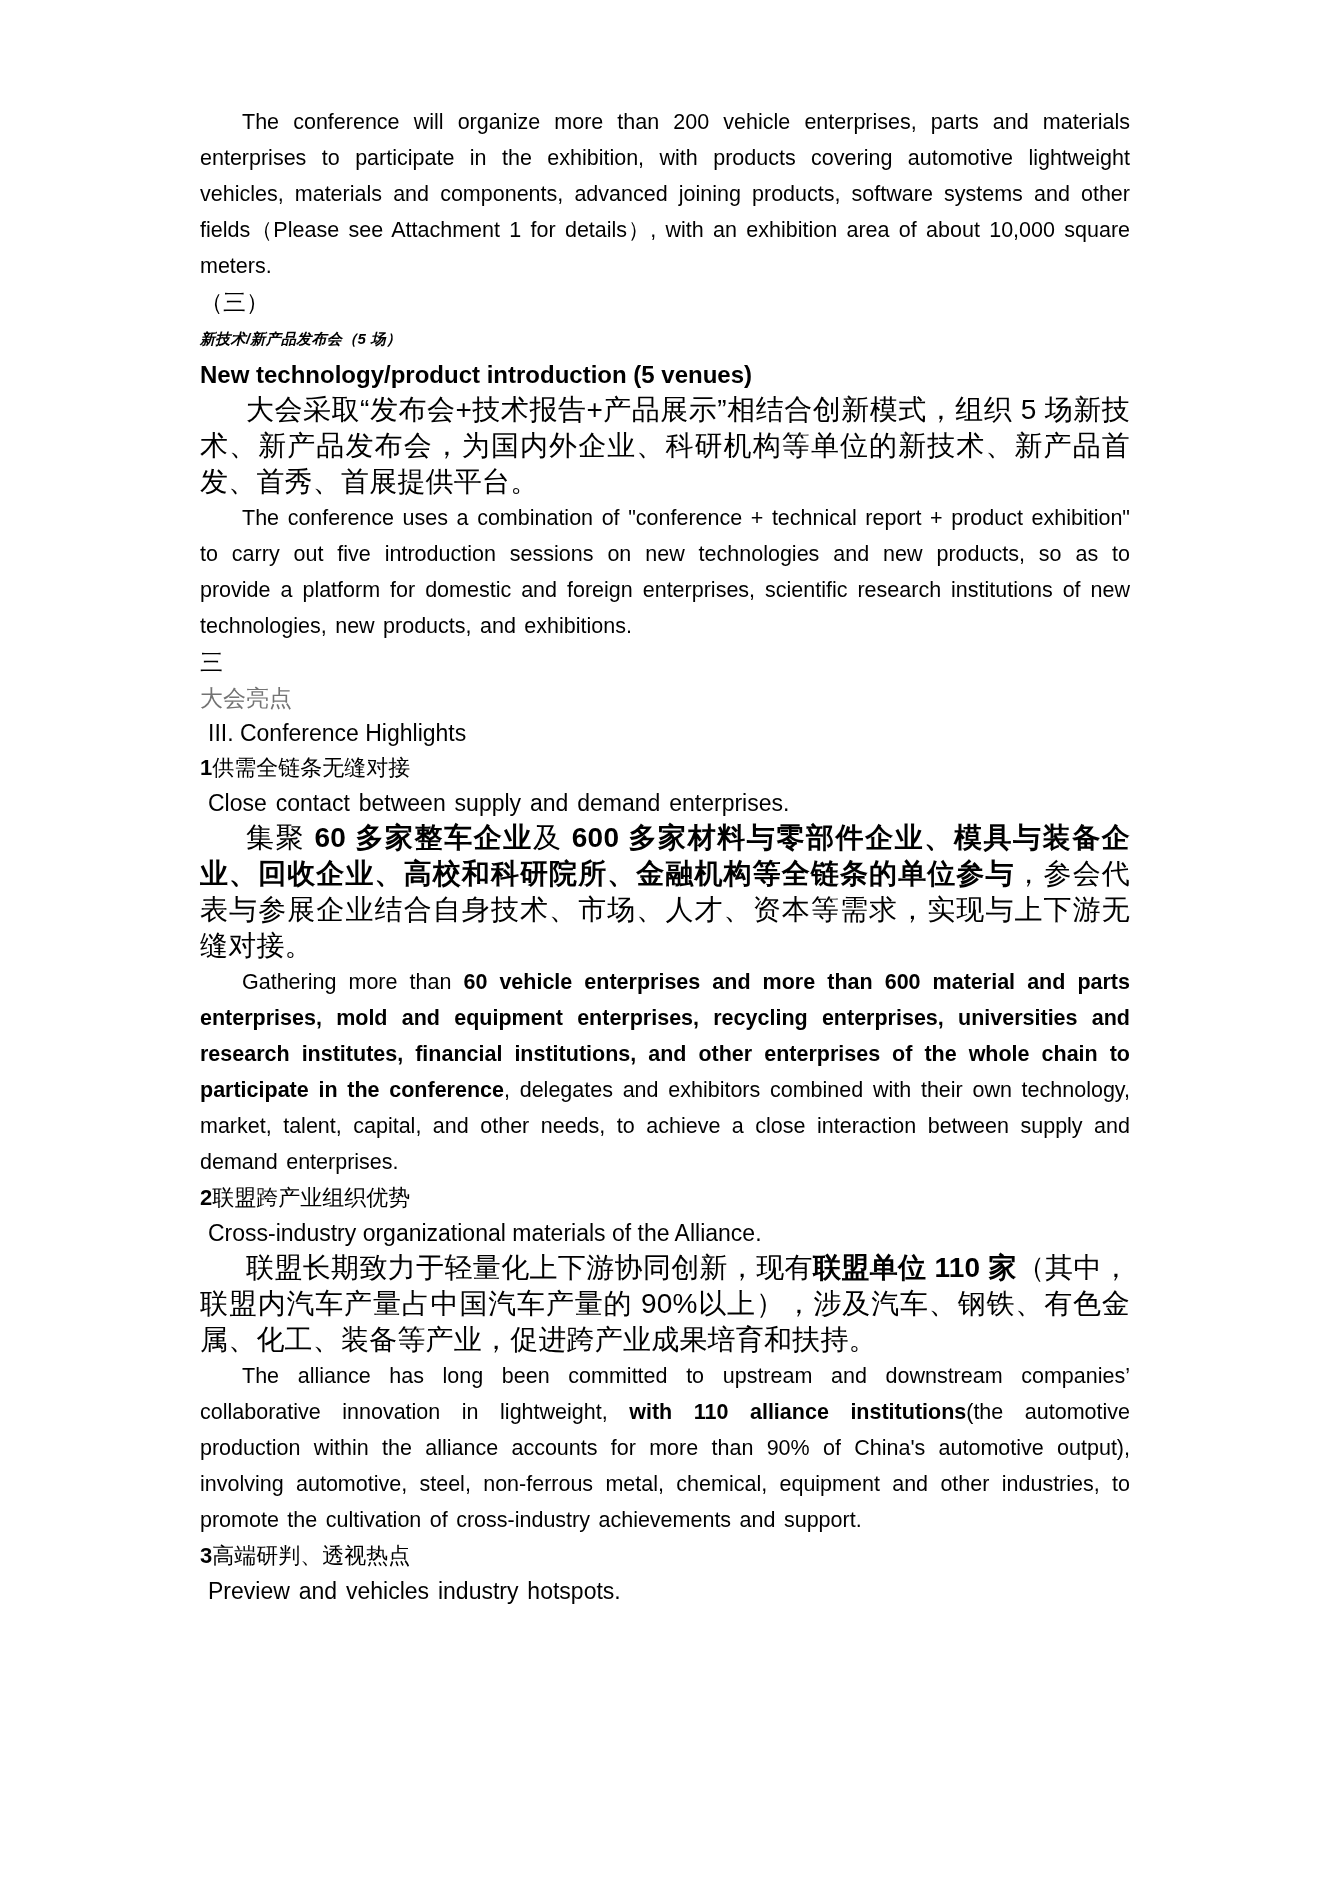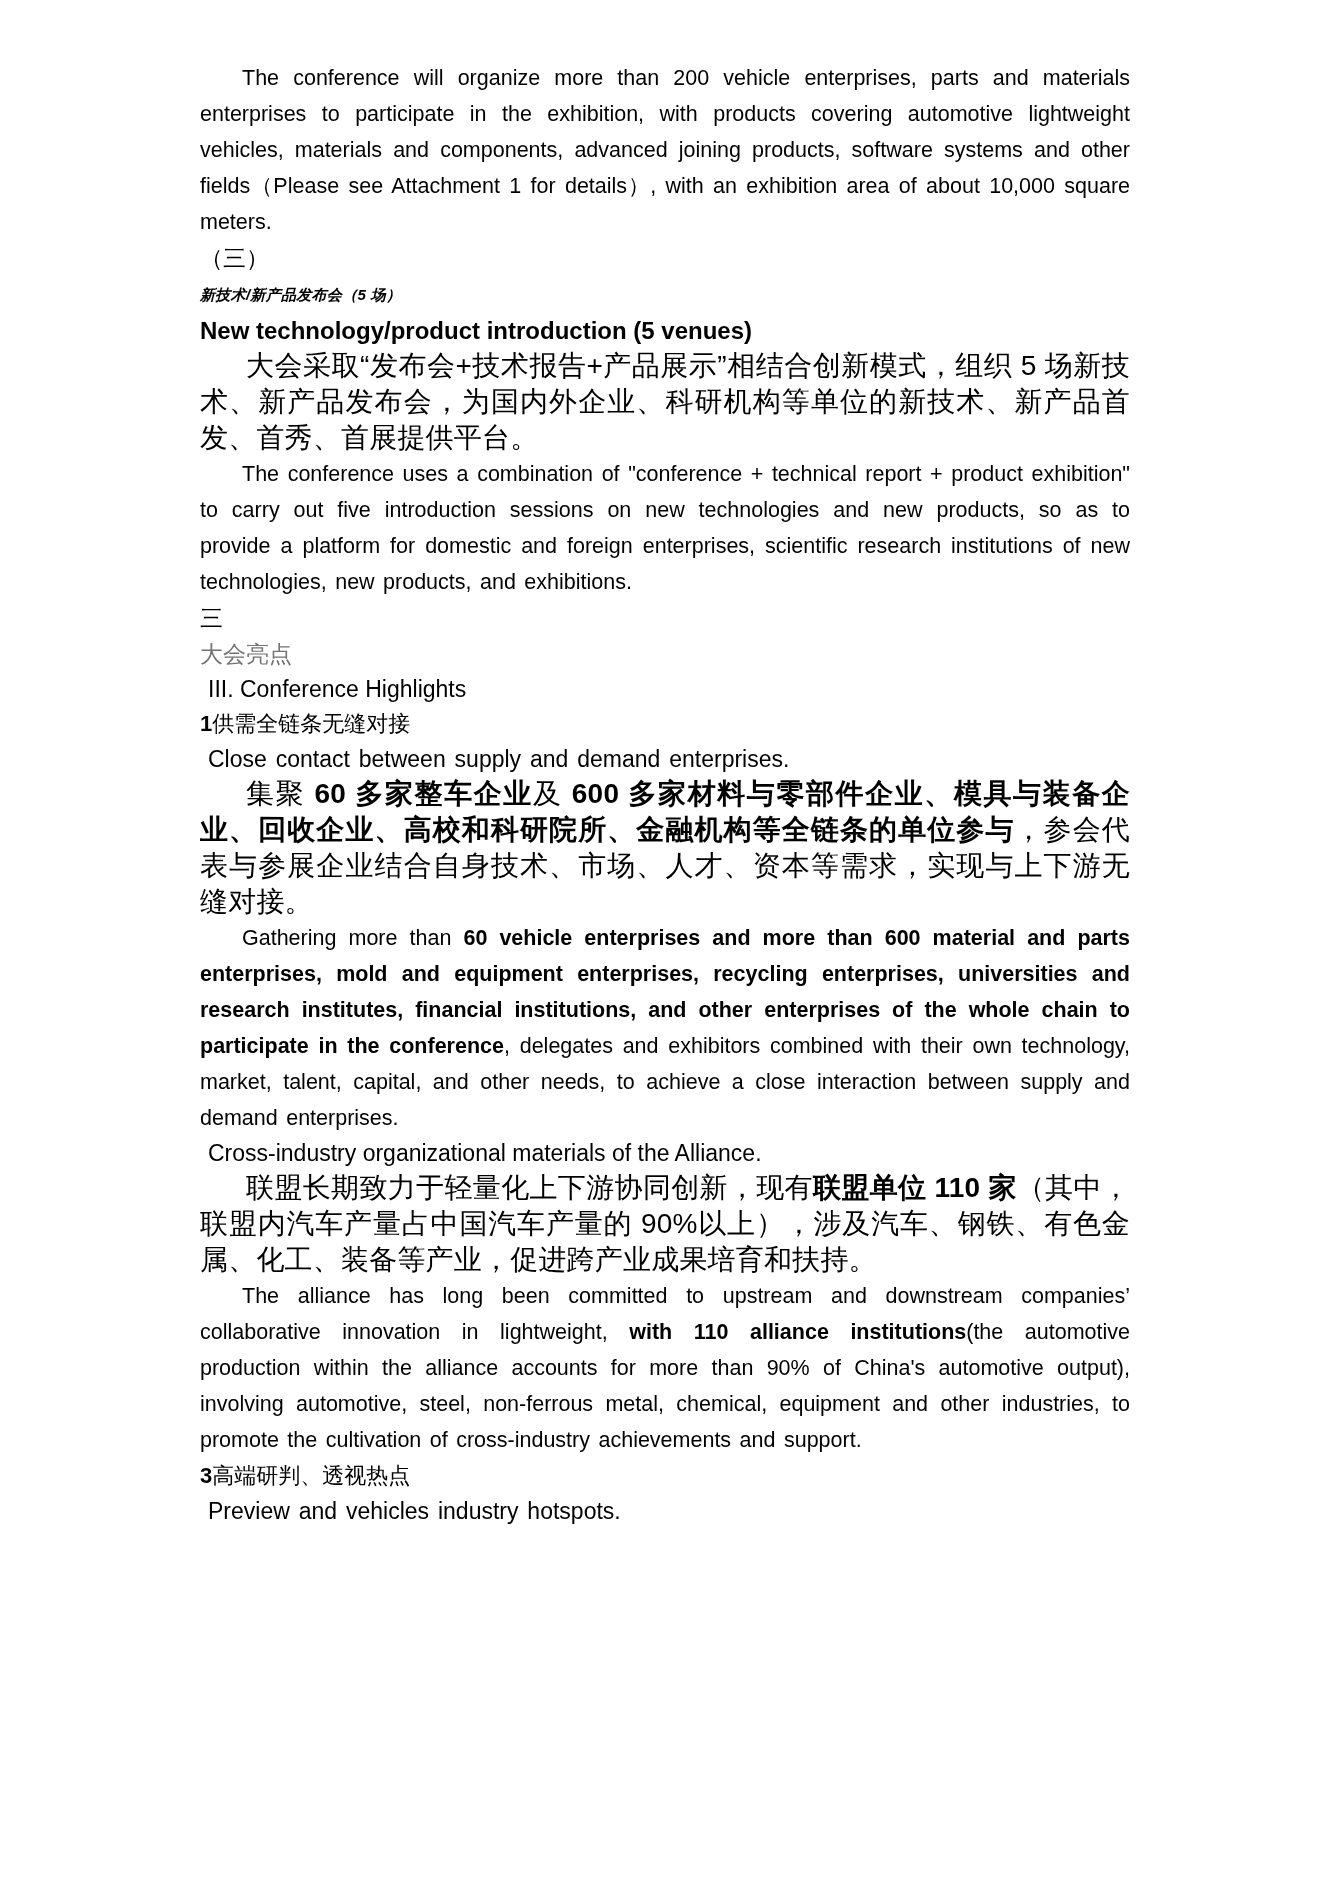--- a/index.html
+++ b/index.html
@@ -13,21 +13,21 @@
     font-family: "Liberation Sans", sans-serif;
     color: #000000;
     -webkit-font-smoothing: antialiased;
   }
   .page {
     position: relative;
     width: 1343px;
     height: 1372px;
     background: #ffffff;
     box-sizing: border-box;
-    padding: 60px 118px 0 200px;
+    padding: 104px 118px 0 200px;
   }
   .doc-body {
     width: 930px;
   }
   p {
     margin: 0;
     padding: 0;
   }
   .para {
     font-size: 21.5px;
@@ -121,20 +121,23 @@
     <p class="line-en spaced">Close contact between supply and demand enterprises.</p>
 
     <p class="zh indent">
       <span>集聚 </span><span class="bold">60 多家整车企业</span><span>及 </span><span class="bold">600 多家材料与零部件企业、模具与装备企业、回收企业、高校和科研院所、金融机构等全链条的单位参与</span><span>，参会代表与参展企业结合自身技术、市场、人才、资本等需求，实现与上下游无缝对接。</span>
     </p>
 
     <p class="para indent spaced">
       <span>Gathering more than </span><span class="bold">60 vehicle enterprises and more than 600 material and parts enterprises, mold and equipment enterprises, recycling enterprises, universities and research institutes, financial institutions, and other enterprises of the whole chain to participate in the conference</span><span>, delegates and exhibitors combined with their own technology, market, talent, capital, and other needs, to achieve a close interaction between supply and demand enterprises.</span>
     </p>
 
+    <p class="num-head">
+      <span class="n">2</span><span>联盟跨产业组织优势</span>
+    </p>
 
     <p class="line-en">Cross-industry organizational materials of the Alliance.</p>
 
     <p class="zh indent">
       <span>联盟长期致力于轻量化上下游协同创新，现有</span><span class="bold">联盟单位 110 家</span><span>（其中，联盟内汽车产量占中国汽车产量的 90%以上），涉及汽车、钢铁、有色金属、化工、装备等产业，促进跨产业成果培育和扶持。</span>
     </p>
 
     <p class="para indent spaced">
       <span>The alliance has long been committed to upstream and downstream companies’ collaborative innovation in lightweight, </span><span class="bold">with 110 alliance institutions</span><span>(the automotive production within the alliance accounts for more than 90% of China's automotive output), involving automotive, steel, non-ferrous metal, chemical, equipment and other industries, to promote the cultivation of cross-industry achievements and support.</span>
     </p>

